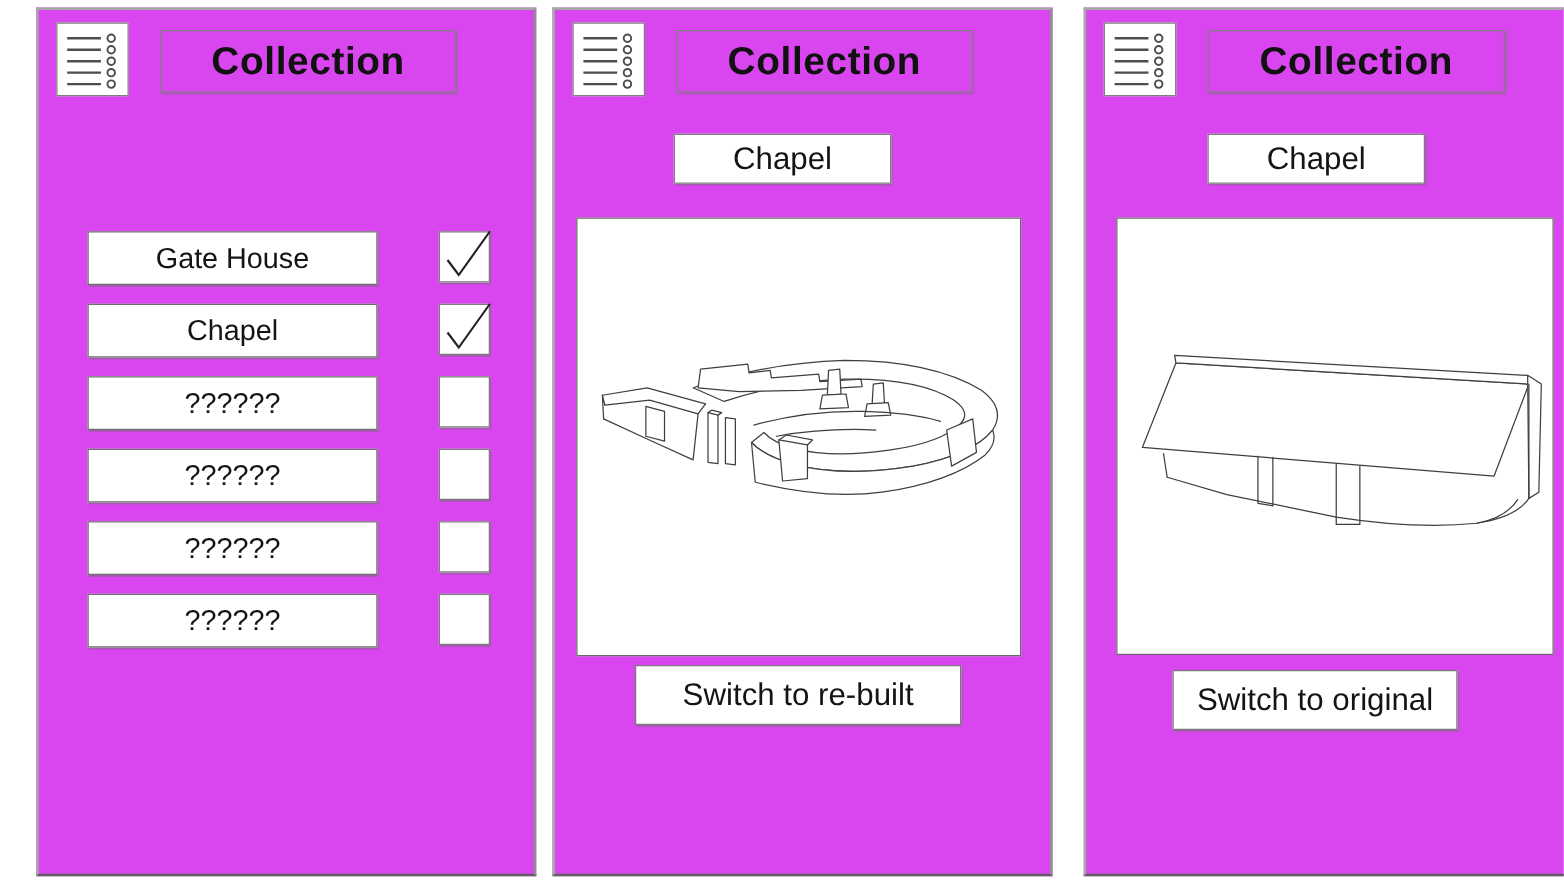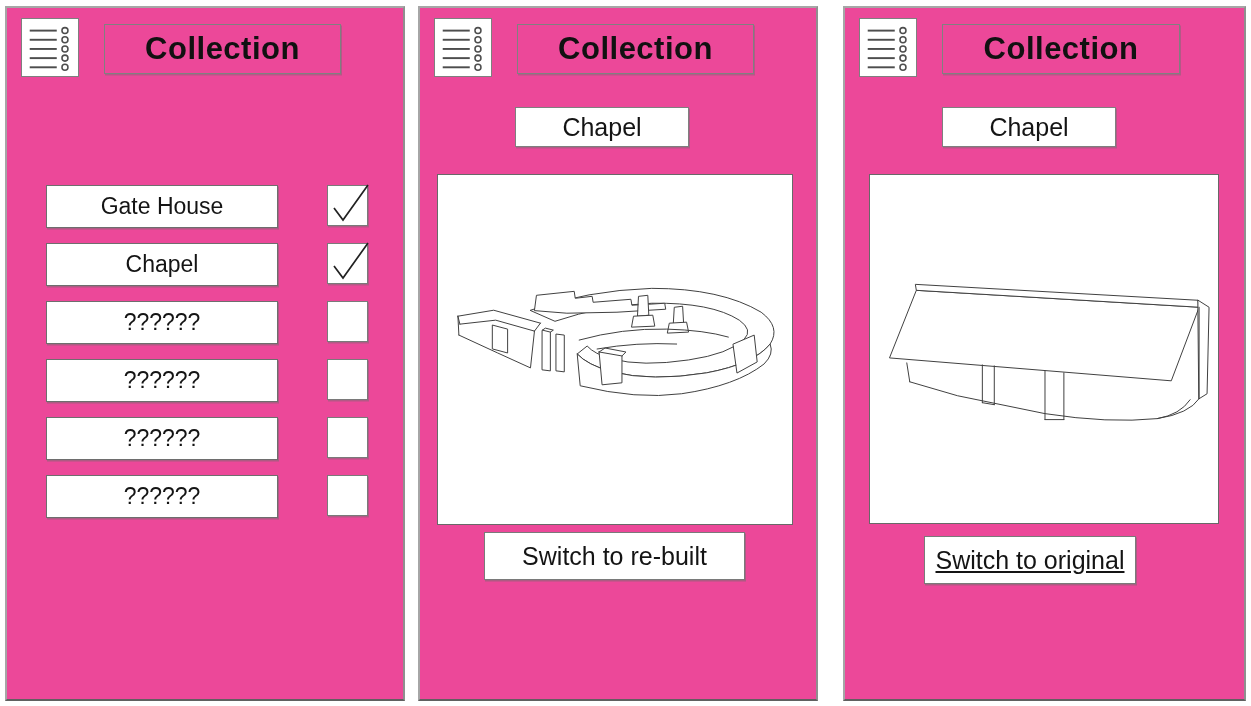--- a/index.html
+++ b/index.html
@@ -1,19 +1,19 @@
 <!DOCTYPE html>
 <html><head>
 <meta charset="utf-8">
 <style>
   html,body{margin:0;padding:0;background:#ffffff;}
   body{width:1251px;height:706px;position:relative;overflow:hidden;
        font-family:"Liberation Sans",sans-serif;color:#141414;}
-  .panel{position:absolute;top:6px;height:695px;background:#ec4899;box-sizing:border-box;
-         border:2px solid #a6a6a6;border-bottom-color:#606060;border-right-color:#8f8f8f;}
+  .panel{position:absolute;top:6px;height:695px;background:#d946ef;box-sizing:border-box;
+         border:2px solid #a6a6a6;border-bottom-color:#606060;border-right-color:#8f8f8f;margin-left:24px;}
   .menu-btn{position:absolute;left:14px;top:10px;width:58px;height:59px;box-sizing:border-box;
             border:1.5px solid #7f7f7f;background:#fff;cursor:pointer;}
   .menu-btn svg{display:block;width:100%;height:100%;}
   .title-box{position:absolute;top:16px;height:50px;box-sizing:border-box;border:1.5px solid #808080;
              box-shadow:1px 1.5px 0 rgba(110,110,110,.45);
              display:flex;align-items:center;justify-content:center;
              font-size:31px;font-weight:700;letter-spacing:.5px;color:#111;}
   .item-box{position:absolute;left:39px;width:232px;height:43px;box-sizing:border-box;
             border:1.5px solid #6e6e6e;box-shadow:1px 1.5px 0 rgba(110,110,110,.5);
             display:flex;align-items:center;justify-content:center;
@@ -178,14 +178,14 @@
       <path d="M40,208 L88,222 L176,240 Q240,250 289,245 Q321,240 331,225"></path>
 
       <path d="M289,245 Q312,241 322,226"></path>
 
       <path d="M113,191 L113,229 M125,192 L125,231 M113,229 L125,231"></path>
 
       <path d="M176,197 L176,246 M195,199 L195,246 M176,246 L195,246"></path>
     </svg>
   </div>
 
-  <div class="switch-btn" style="left:79px;top:528px;width:212px;text-decoration:underline;">Switch to original</div>
+  <div class="switch-btn" style="left:69px;top:528px;width:228px;">Switch to original</div>
 </div>
 
 </body></html>

